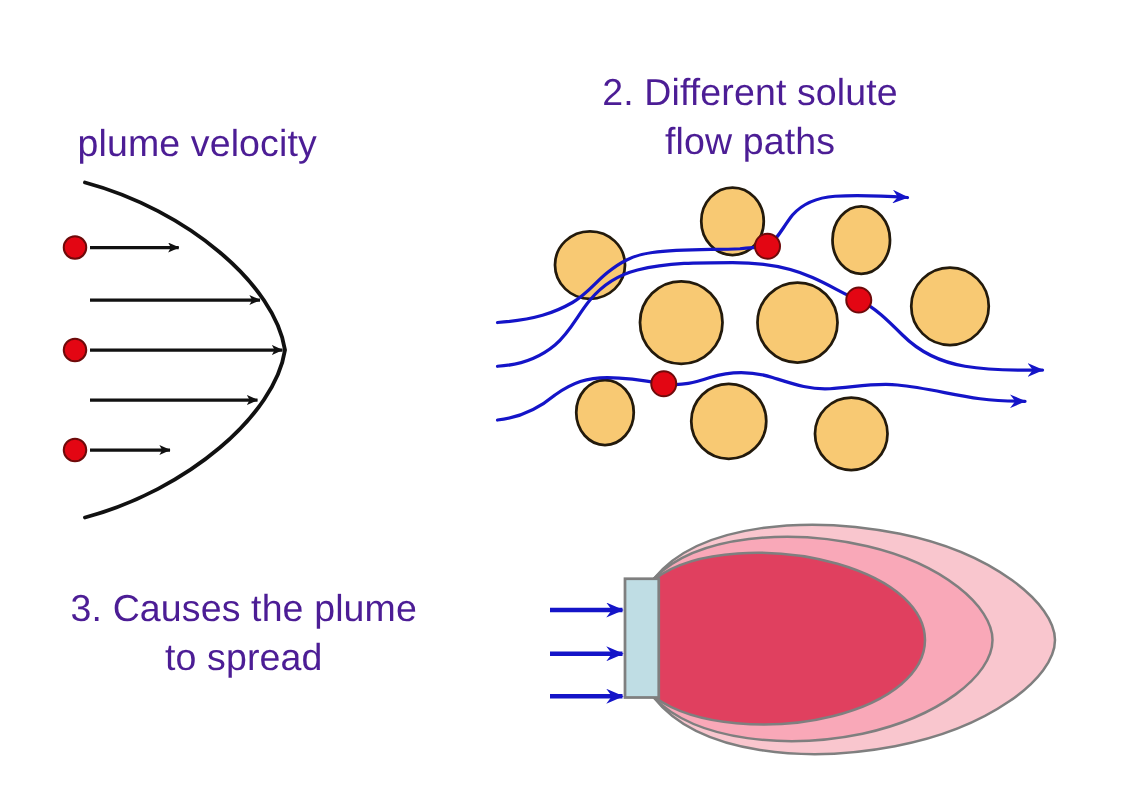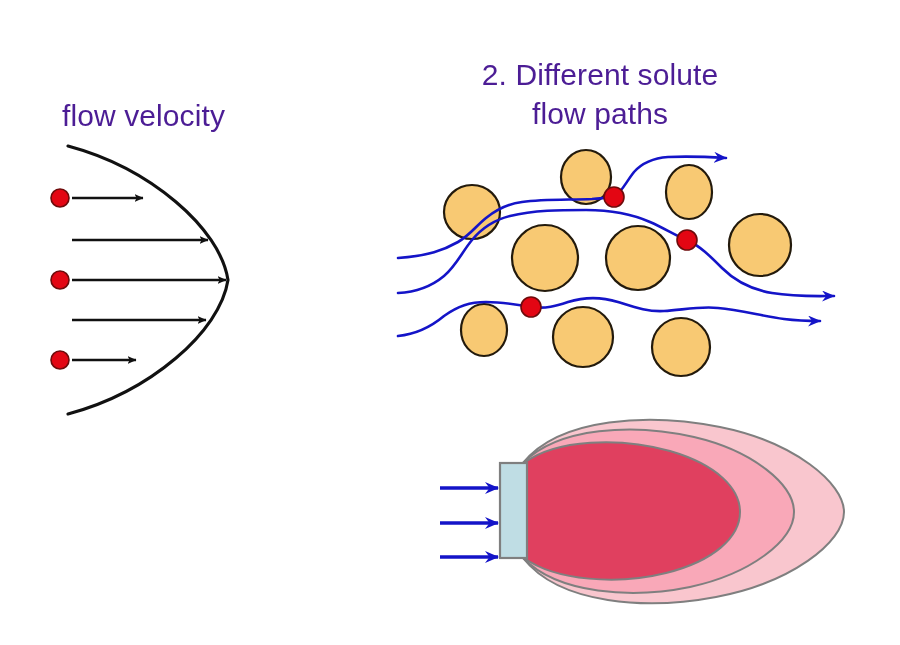--- a/index.html
+++ b/index.html
@@ -53,26 +53,28 @@
   #panel1-svg { left: 30px; top: 150px; }
   #panel2-svg { left: 410px; top: 130px; }
   #panel3-svg { left: 420px; top: 415px; }
 </style>
 </head>
 <body>
 
 <div id="slide">
 
   <div class="caption" id="caption-1">
-    <span class="l2">flow velocity</span>
+    <span class="l2">plume velocity</span>
   </div>
 
   <div class="caption" id="caption-2">2. Different solute
 flow paths</div>
 
+  <div class="caption" id="caption-3">3.  Causes the plume
+to spread</div>
 
   <svg class="panel-svg" id="panel1-svg" width="260" height="260" viewBox="0 0 260 260">
     <defs>
       <marker id="blkArrow" markerWidth="9" markerHeight="8" refX="8.5" refY="4" orient="auto" markerUnits="userSpaceOnUse">
         <path d="M0,0 L9,4 L0,8 L2.2,4 Z" fill="#111111"></path>
       </marker>
     </defs>
 
     <path d="M 38,-4 C 120,18 190,78 198,130 C 190,182 120,242 38,264" fill="none" stroke="#111111" stroke-width="3.1" stroke-linecap="round"></path>
 

